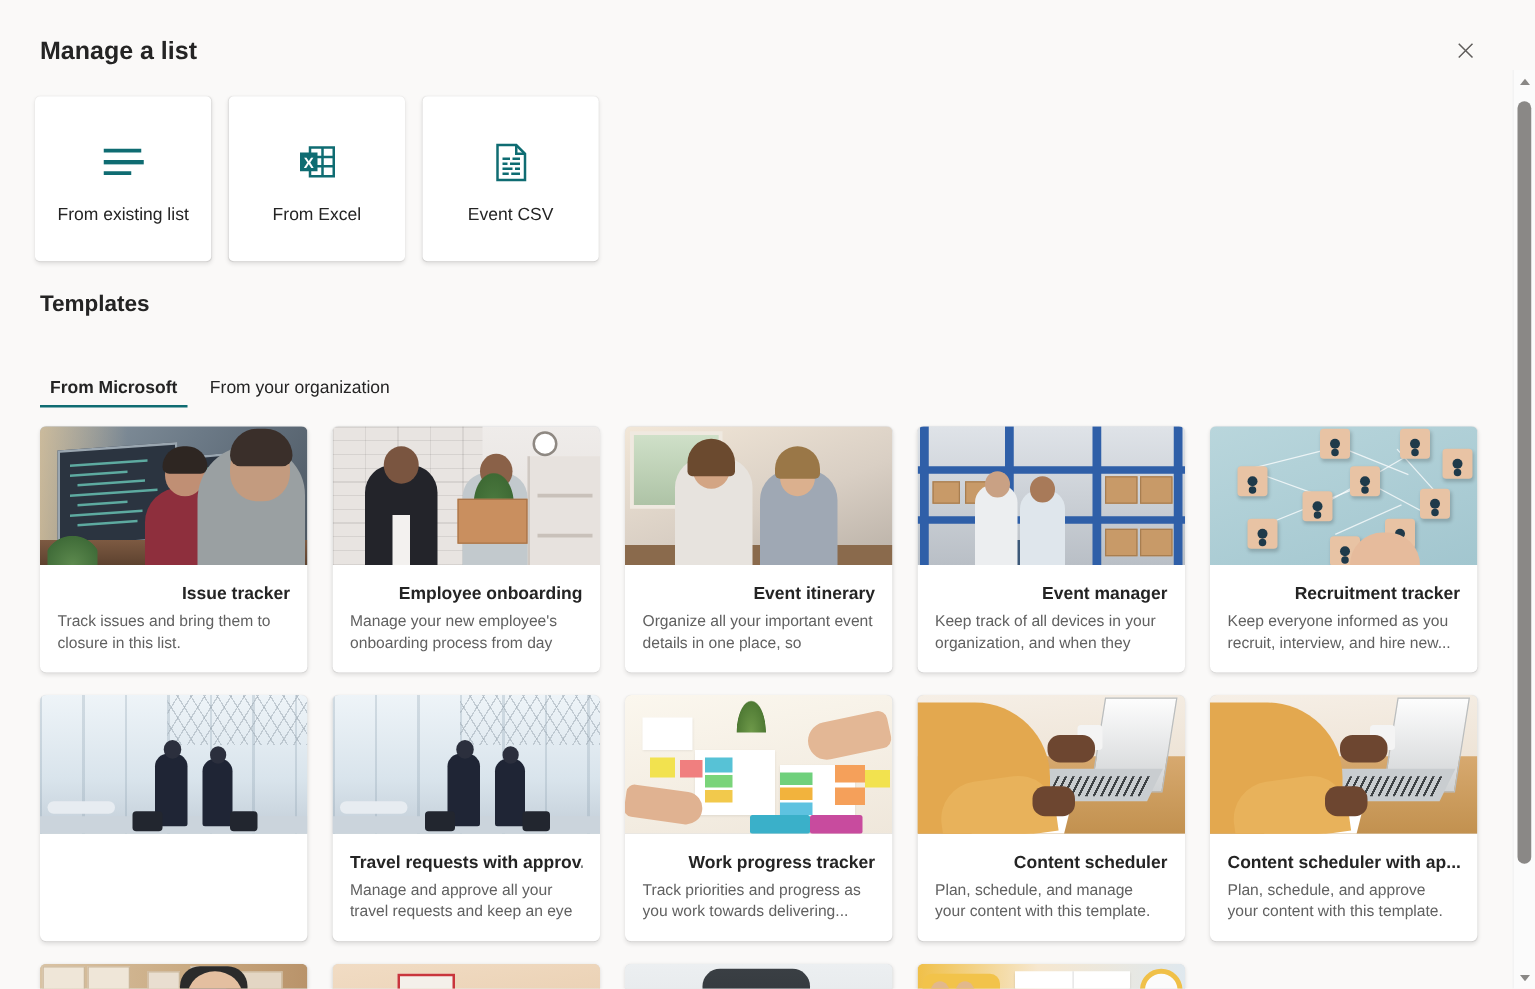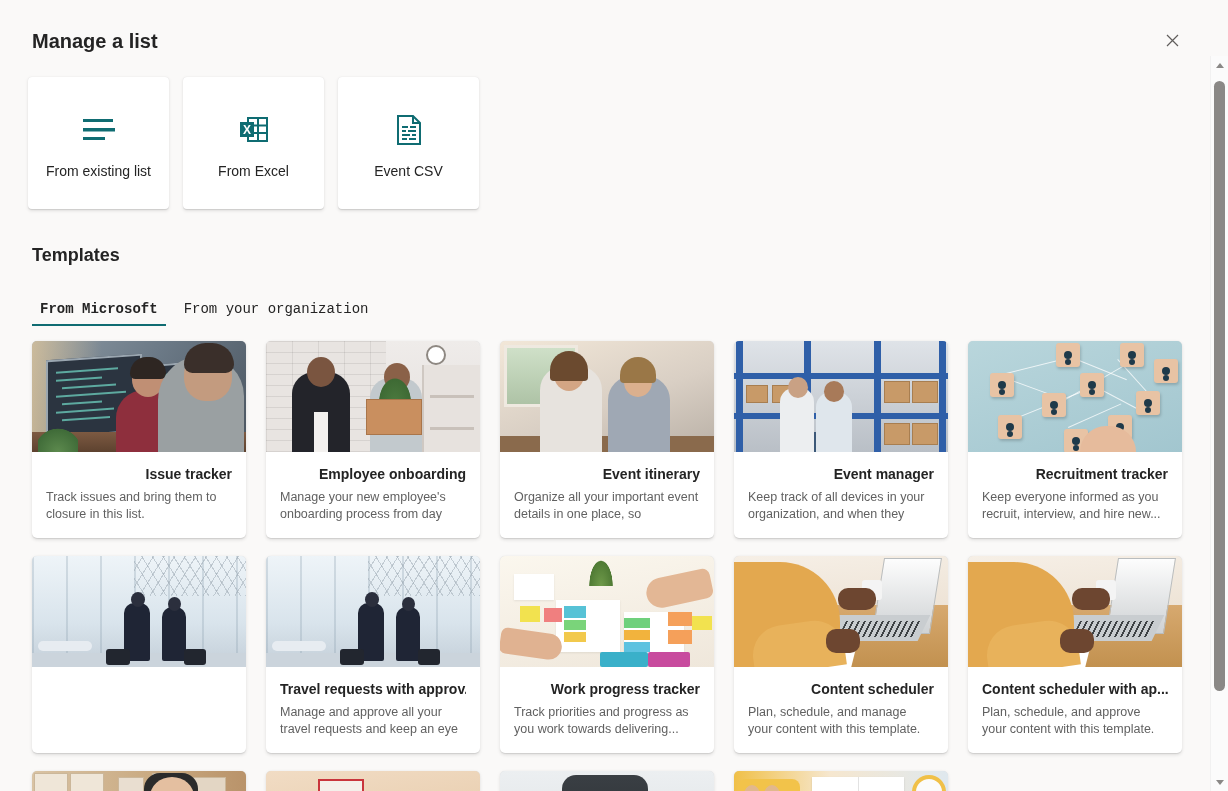--- a/index.html
+++ b/index.html
@@ -84,41 +84,41 @@
   }
   .create-label {
     font-size: 14px;
     color: #242424;
     text-align: center;
   }
 
   
   .templates-title {
     position: absolute;
-    left: 32px; top: 245px;
+    left: 32px; top: 233px;
     font-size: 18px;
     font-weight: 600;
     color: #242424;
   }
   .tabs {
     position: absolute;
     left: 32px; top: 292px;
     display: flex;
     align-items: flex-end;
     height: 34px;
   }
   .tab {
     position: relative;
     font-size: 14px;
     color: #242424;
     padding: 0 8px 9px 8px;
     margin-right: 10px;
     cursor: pointer;
     background: none; border: none;
-    font-family: Liberation Mono, monospace;
+    font-family: Liberation Sans, sans-serif;
   }
   .tab.active {
     font-weight: 600;
   }
   .tab.active::after {
     content: "";
     position: absolute;
     left: 0; right: 0; bottom: 0;
     height: 2px;
     background: #0f6c72;

